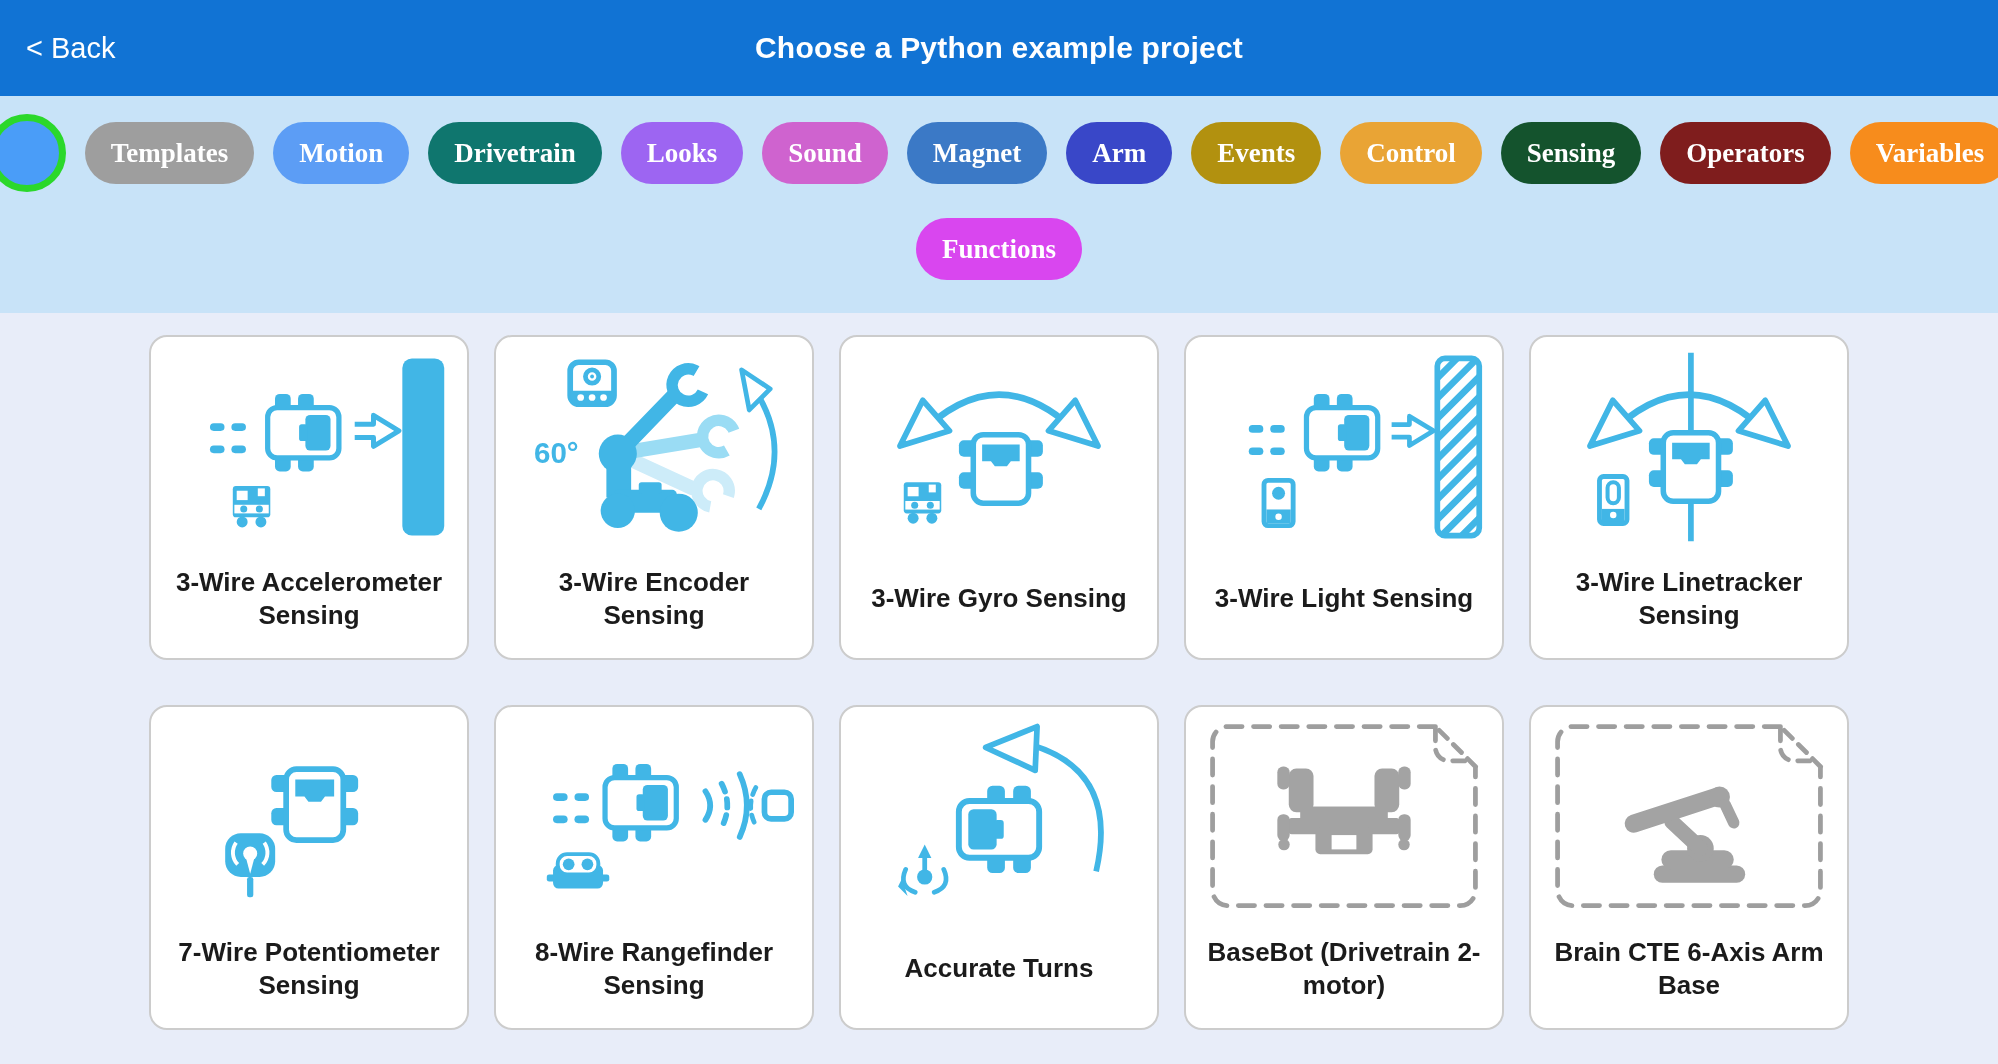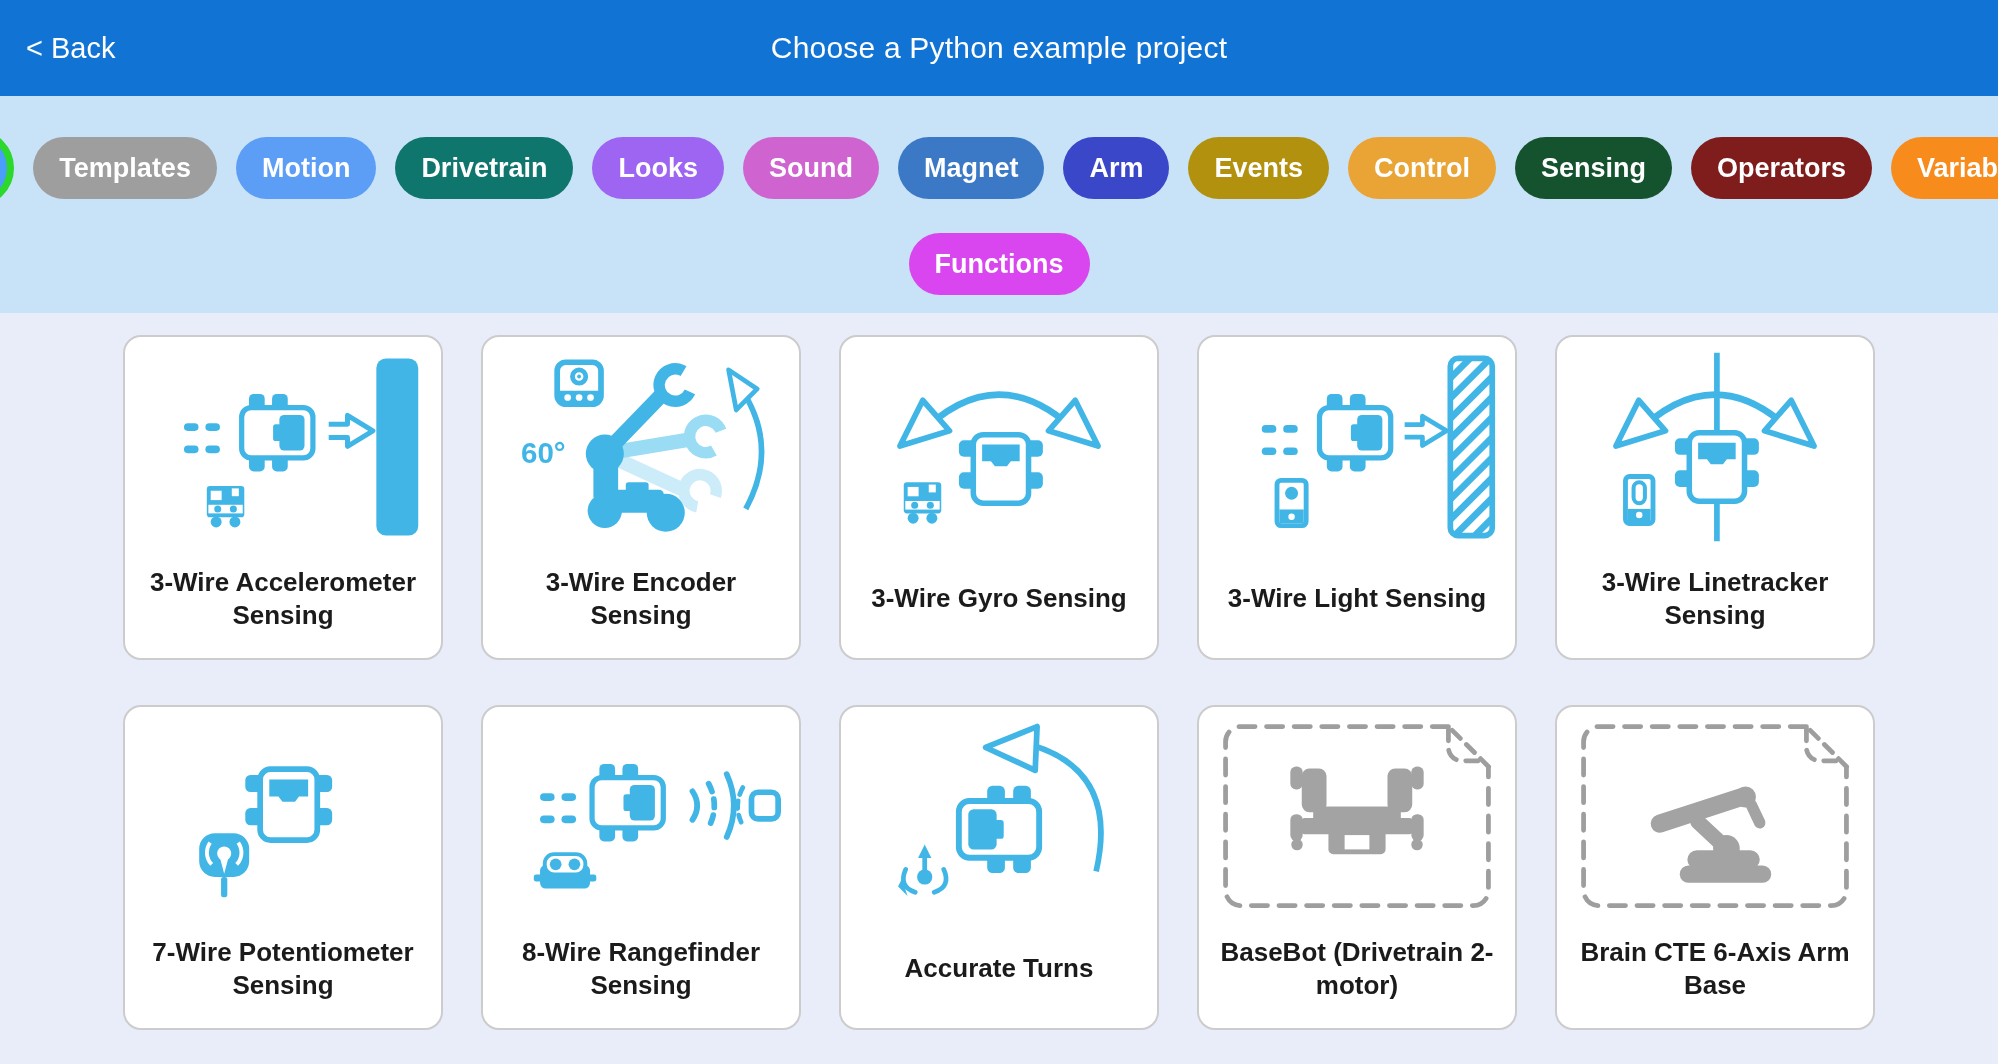--- a/index.html
+++ b/index.html
@@ -14,46 +14,46 @@
   header{
     height:96px;flex:0 0 96px;background:#1173d4;
     display:flex;align-items:center;position:relative;
   }
   .back{
     position:absolute;left:20px;top:0;height:96px;
     background:none;border:none;color:#fff;
     font-size:29px;font-weight:500;font-family:inherit;cursor:pointer;
   }
   h1{
-    margin:0 auto;color:#fff;font-size:30px;font-weight:400;letter-spacing:.2px;
+    margin:0 auto;color:#fff;font-size:30px;font-weight:700;letter-spacing:.2px;
   }
 
   
   .filters{
     background:#c8e3f8;height:217px;flex:0 0 217px;box-sizing:border-box;
-    padding-top:33px;display:flex;flex-direction:column;gap:26px;align-items:center;
+    padding-top:18px;display:flex;flex-direction:column;gap:26px;align-items:center;font-family:Liberation Serif, serif;
   }
   .filter-row{display:flex;gap:19px;align-items:center;justify-content:center;}
   .pill{
     height:62px;border-radius:31px;padding:0 26px;border:none;
     color:#fff;font-size:27px;font-weight:bold;font-family:inherit;
     display:flex;align-items:center;justify-content:center;cursor:pointer;
     white-space:nowrap;
   }
   .pill-all{
     width:64px;height:64px;padding:0;border-radius:50%;
     border:7px solid #2bd82b;box-sizing:content-box;
   }
 
   
   .grid{
     background:#e8edf9;flex:1;box-sizing:border-box;
     padding:22px 0 0;
     display:grid;grid-template-columns:repeat(5,320px);
-    gap:45px 38px;justify-content:center;align-content:start;border-radius:27px;
+    gap:45px 25px;justify-content:center;align-content:start;border-radius:27px;
   }
   .card{
     width:320px;height:325px;box-sizing:border-box;background:#fff;
     border:2px solid #ccc;border-radius:18px;cursor:pointer;
     display:flex;flex-direction:column;align-items:center;
     padding:10px 6px 8px;
   }
   .card-icon{width:292px;height:200px;flex:0 0 200px;}
   .card-title{
     flex:1;width:100%;box-sizing:border-box;display:flex;align-items:center;justify-content:center;

